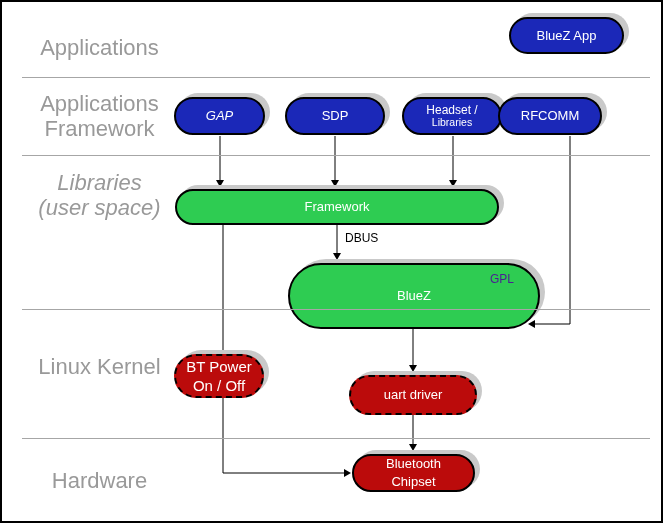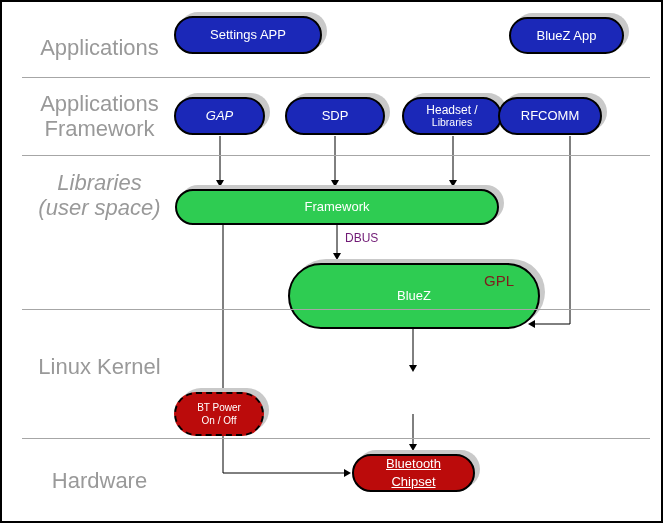--- a/index.html
+++ b/index.html
@@ -56,28 +56,28 @@
   #phone-app{left:507px;top:15px;width:111px;height:33px;}
   #gap{left:172px;top:95px;width:87px;height:34px;font-style:italic;}
   #sdp{left:283px;top:95px;width:96px;height:34px;}
   #headset{left:400px;top:95px;width:96px;height:34px;font-size:12px;line-height:1.1;}
   #headset .sub{font-size:10.5px;}
   #rfcomm{left:496px;top:95px;width:100px;height:34px;}
   #framework{left:173px;top:187px;width:320px;height:32px;}
   #bluez{left:286px;top:261px;width:248px;height:62px;}
   #bluez .badge{
     position:absolute;right:24px;top:7px;
-    color:#7f1d1d;font-size:15px;
+    color:#4c1d95;font-size:12px;
   }
-  #bt-power{left:172px;top:352px;width:86px;height:40px;font-size:10px;line-height:1.3;margin-top:38px;}
+  #bt-power{left:172px;top:352px;width:86px;height:40px;font-size:15px;line-height:1.3;}
   #uart-driver{left:347px;top:373px;width:124px;height:36px;}
-  #chipset{left:350px;top:452px;width:119px;height:34px;line-height:1.35;text-decoration:underline;}
+  #chipset{left:350px;top:452px;width:119px;height:34px;line-height:1.35;}
   
   .edge-label{
-    position:absolute;color:#701a75;font-size:12px;z-index:2;
+    position:absolute;color:#000000;font-size:12px;z-index:2;
   }
   #dbus-label{left:343px;top:229px;}
   
   .connectors{
     position:absolute;left:0;top:0;width:659px;height:519px;
     z-index:1;
   }
   .connectors line,.connectors polyline{
     stroke:#000;stroke-width:1;fill:none;
   }
@@ -139,23 +139,20 @@
     <div>Libraries</div>
     <div>(user space)</div>
   </div>
   <div class="layer-label l-kernel">
     <div>Linux Kernel</div>
   </div>
   <div class="layer-label l-hw">
     <div>Hardware</div>
   </div>
 
-  <div class="pill blue" id="settings-app">
-    <span>Settings APP</span>
-  </div>
   <div class="pill blue" id="phone-app">
     <span>BlueZ App</span>
   </div>
   <div class="pill blue" id="gap">
     <span>GAP</span>
   </div>
   <div class="pill blue" id="sdp">
     <span>SDP</span>
   </div>
   <div class="pill blue" id="headset">
@@ -169,20 +166,23 @@
     <span>Framework</span>
   </div>
   <div class="pill green" id="bluez">
     <span>BlueZ</span>
     <span class="badge">GPL</span>
   </div>
   <div class="pill red dashed" id="bt-power">
     <span>BT Power</span>
     <span>On / Off</span>
   </div>
+  <div class="pill red dashed" id="uart-driver">
+    <span>uart driver</span>
+  </div>
   <div class="pill red" id="chipset">
     <span>Bluetooth</span>
     <span>Chipset</span>
   </div>
 
   <div class="edge-label" id="dbus-label">DBUS</div>
 
 </div>
 
 </body></html>

